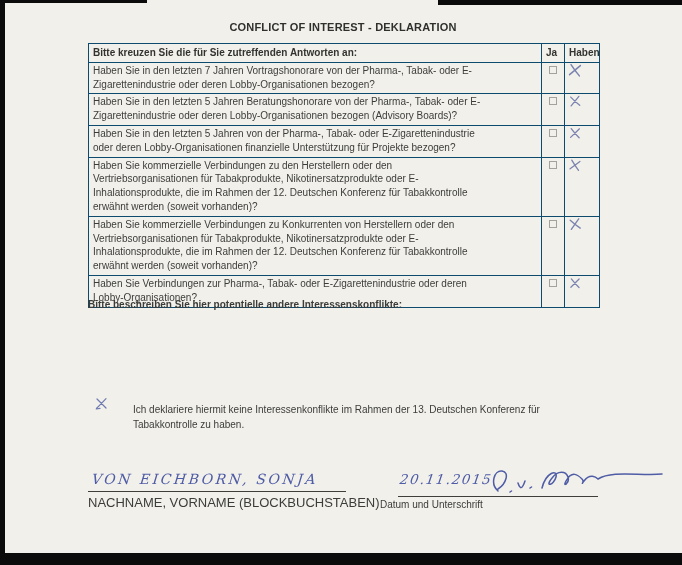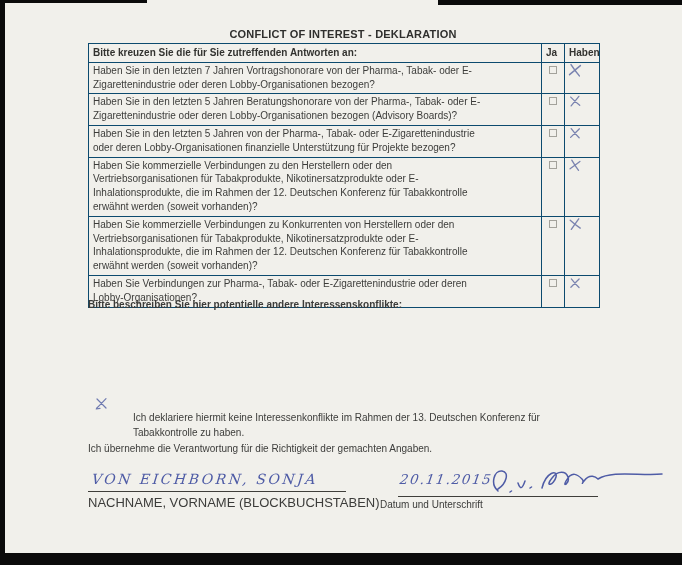--- a/index.html
+++ b/index.html
@@ -12,21 +12,21 @@
     color:#3c3c3a;
   }
   
   .edge{position:absolute;background:#0b0b0b;}
   .edge-left{left:0;top:0;width:5px;height:565px;}
   .edge-bottom{left:0;top:553px;width:682px;height:12px;}
   .edge-top-left{left:0;top:0;width:147px;height:3px;}
   .edge-top-right{left:438px;top:0;width:244px;height:5px;}
 
   .title{
-    position:absolute;left:88px;top:28px;width:510px;
+    position:absolute;left:88px;top:21px;width:510px;
     text-align:center;font-size:11px;font-weight:bold;color:#2f2f2d;
     letter-spacing:.2px;
   }
 
   table.coi{
     position:absolute;left:88px;top:43px;width:511px;
     border-collapse:collapse;table-layout:fixed;
     font-size:10px;line-height:13.8px;color:#3c3c3a;
   }
   table.coi th, table.coi td{
@@ -48,21 +48,21 @@
   tr:nth-child(2) .xmark{transform:rotate(-4deg);}
   tr:nth-child(3) .xmark{transform:rotate(3deg);}
   tr:nth-child(4) .xmark{transform:rotate(10deg);}
   tr:nth-child(5) .xmark{transform:rotate(-8deg) scale(1.05);}
   tr:nth-child(6) .xmark{transform:rotate(2deg) scale(.95);}
 
   .other-label{position:absolute;left:88px;top:299px;font-size:10px;font-weight:bold;}
 
   .decl{position:absolute;left:88px;top:395px;width:512px;}
   .decl-x{position:absolute;left:7px;top:2px;}
-  .decl-text{margin:16px 0 0 45px;font-size:10px;line-height:14.5px;white-space:pre-line;}
+  .decl-text{margin:8px 0 0 45px;font-size:10px;line-height:14.5px;white-space:pre-line;}
 
   .resp{position:absolute;left:88px;top:443px;font-size:10px;}
 
   .hand{
     font-family:"DejaVu Serif", serif;font-style:italic;
     color:#4f5ca6;
   }
   .sig-name{
     position:absolute;left:92px;top:471px;width:250px;
     font-size:14px;letter-spacing:2.5px;transform:skewX(-6deg);
@@ -164,21 +164,20 @@
   <div class="other-label">Bitte beschreiben Sie hier potentielle andere Interessenskonflikte:</div>
 
   <div class="decl">
     <svg class="decl-x" width="13" height="13" viewBox="0 0 13 13">
         <path d="M2,2 C5,5 8,8 11,11 M11,1.6 C8,4.8 5,8 1.6,11.2 M1.2,12 L5,11.4" stroke="#6f7ab0" stroke-width="1.2" fill="none" stroke-linecap="round"></path>
       </svg>
     <p class="decl-text">Ich deklariere hiermit keine Interessenkonflikte im Rahmen der 13. Deutschen Konferenz für
 Tabakkontrolle zu haben.</p>
   </div>
 
-  <div class="resp">Ich übernehme die Verantwortung für die Richtigkeit der gemachten Angaben.</div>
 
   <div class="sig-name hand">Von Eichborn, Sonja</div>
   <div class="sig-name-line"></div>
   <div class="sig-name-label">NACHNAME, VORNAME (BLOCKBUCHSTABEN)</div>
 
   <div class="sig-date hand">20.11.2015</div>
   <svg class="sig-stroke" width="182" height="42" viewBox="0 0 182 42">
     <path d="M12,33 C4,26 8,12 16,13 C24,14 20,26 12,31 M24,34 l1.5,-1
              M32,25 c2,6 4,7 7,-2 M44,30 l1.5,-1
              M56,30 C60,14 72,11 70,19 C68,27 58,30 66,20 C72,12 80,13 82,19 C84,25 76,30 80,23 C86,12 92,17 96,21 C99,24 94,28 98,23 C104,15 110,19 112,21

